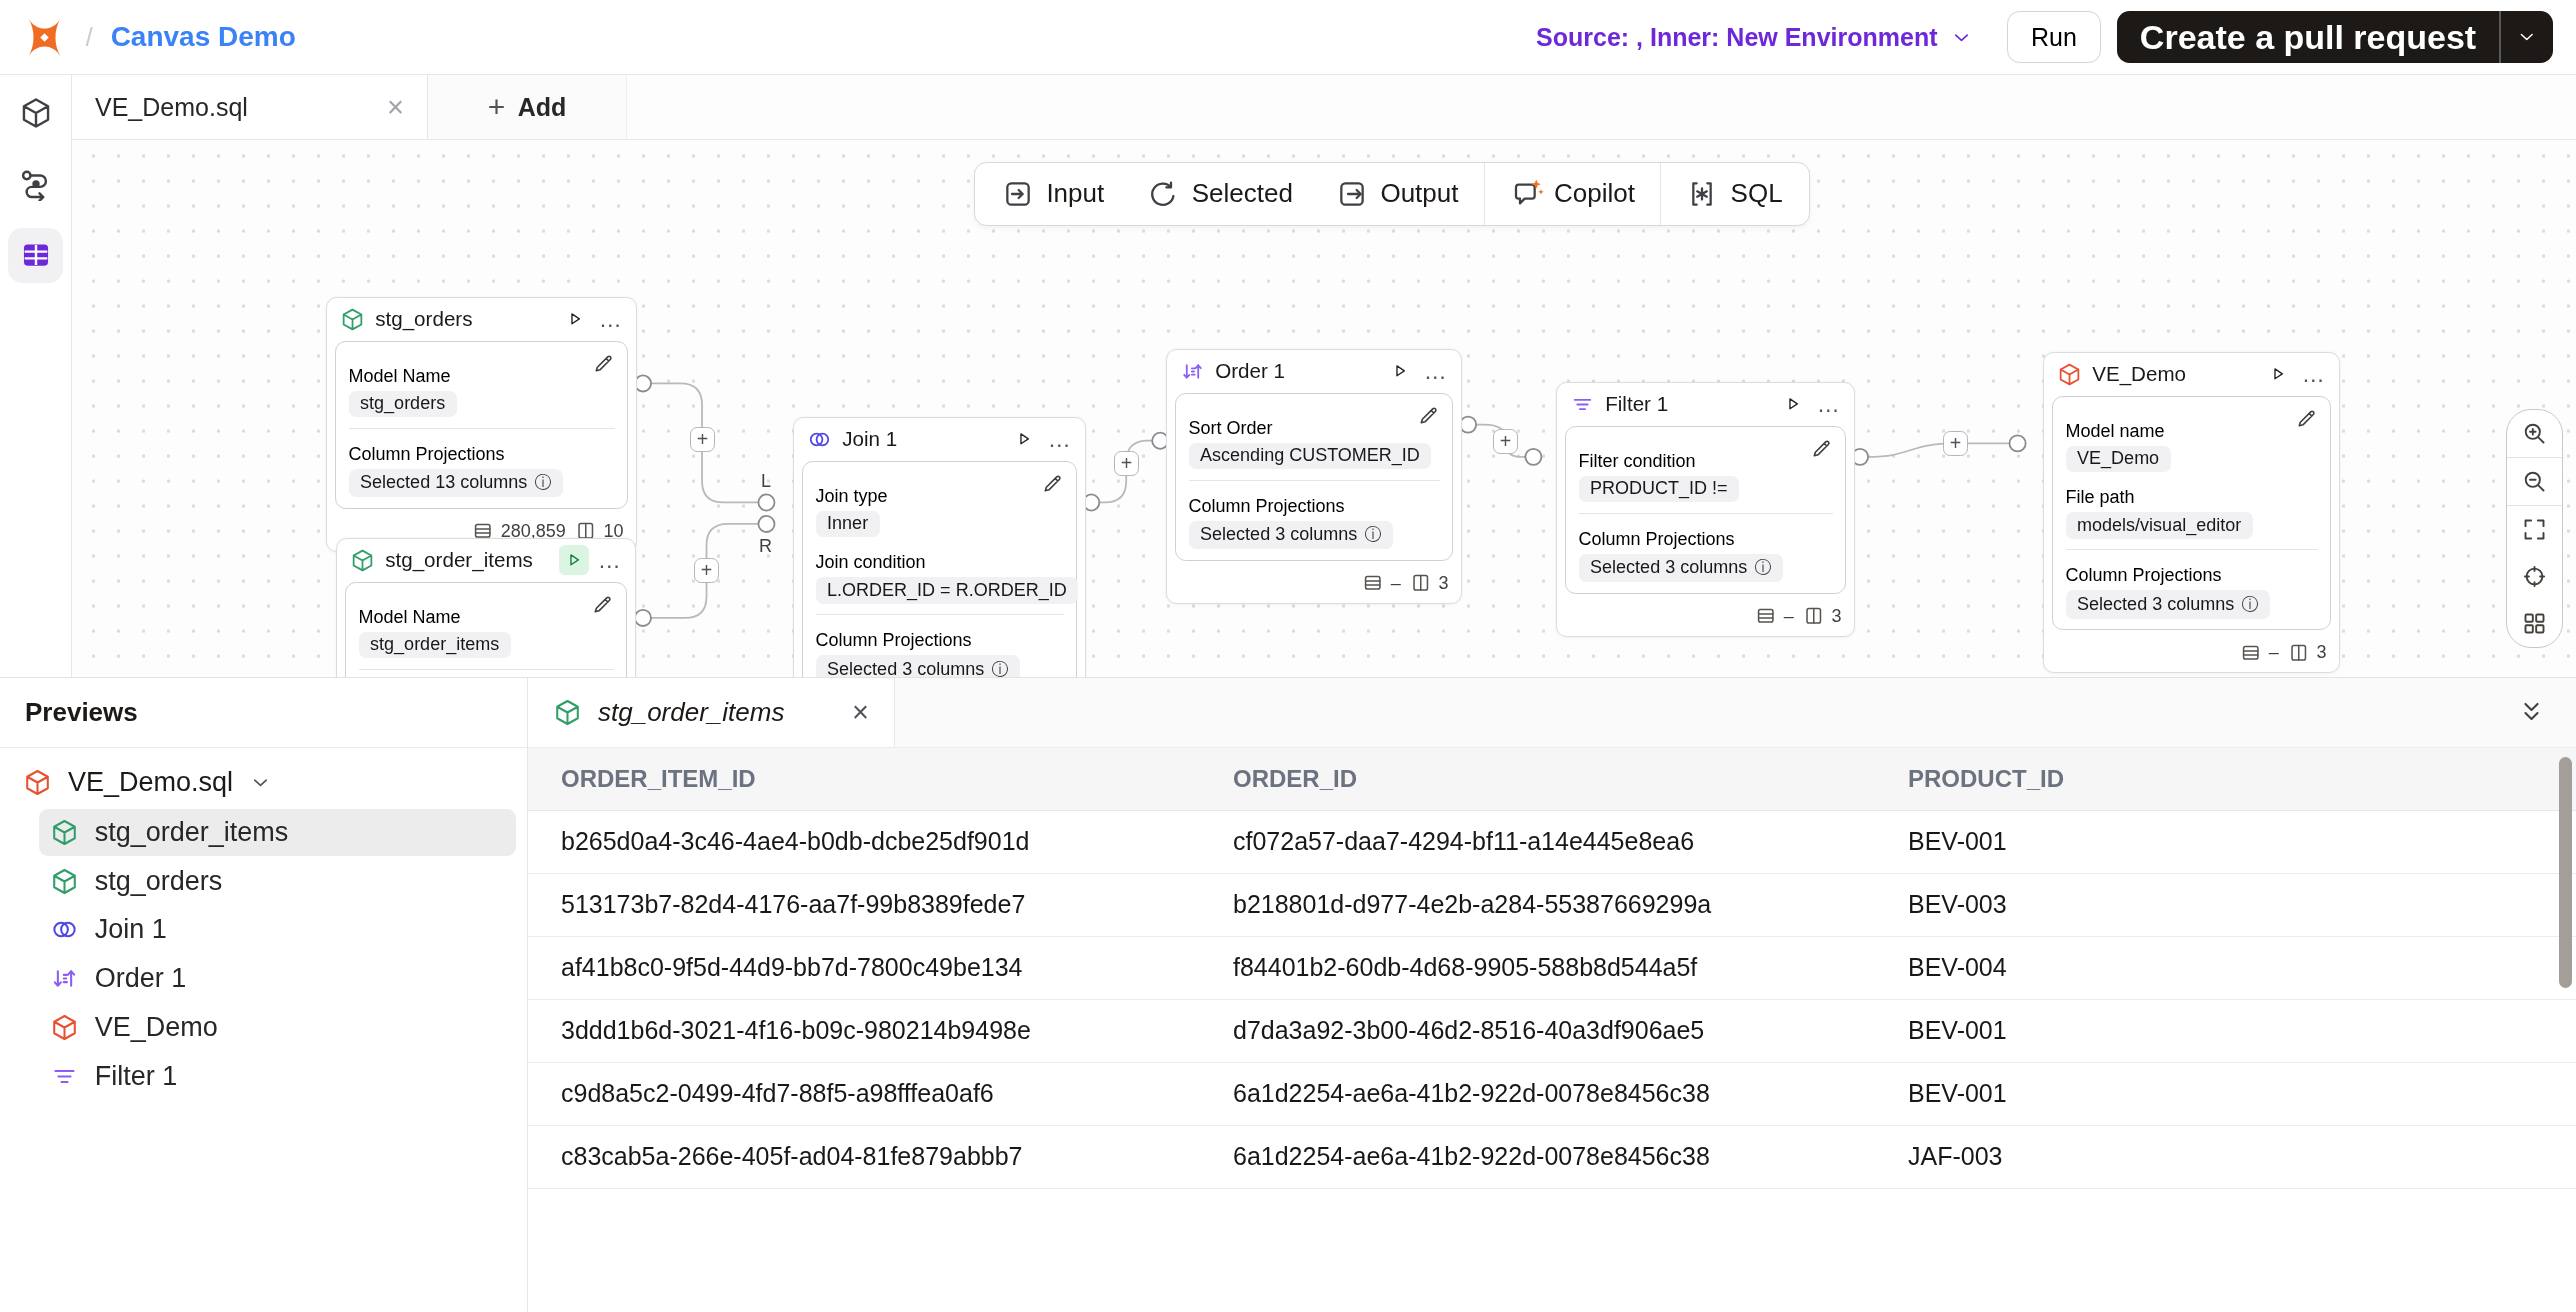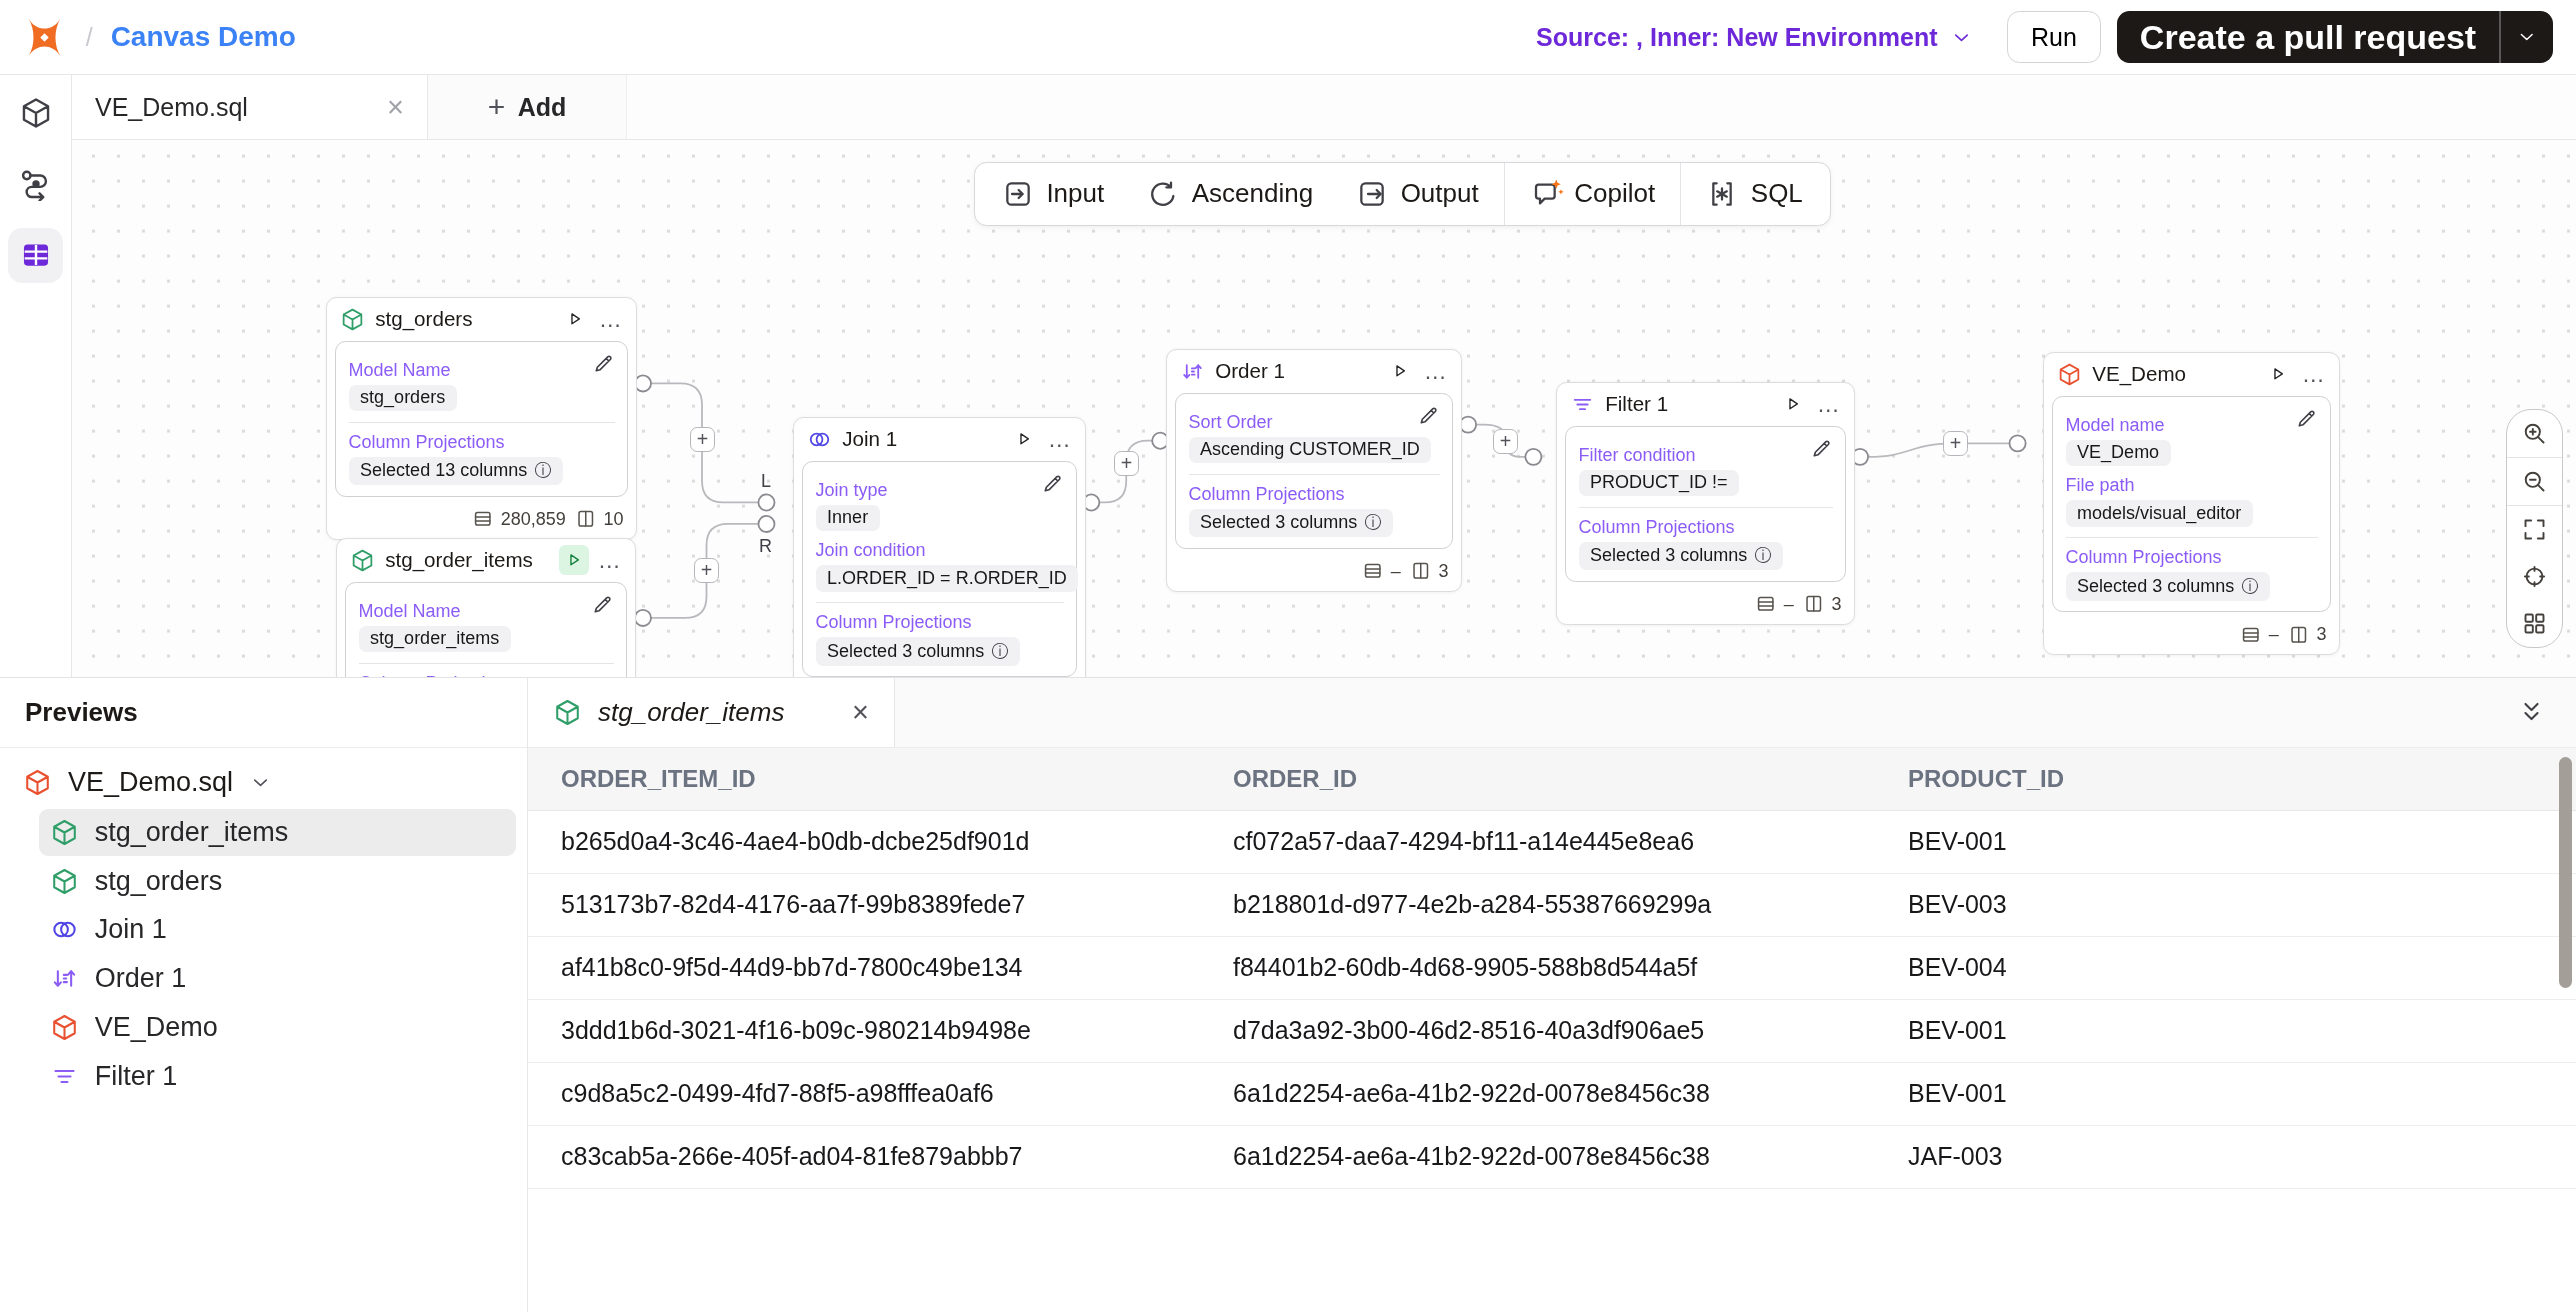--- a/index.html
+++ b/index.html
@@ -59,21 +59,21 @@
   .node-head { display:flex; align-items:center; gap:10.7px; padding:6.3px 12.5px; }
   .node-head .nicon { width:25px; height:25px; flex:none; }
   .node-title { font-size:20.6px; font-weight:500; color:#1c1917; flex:1; white-space:nowrap; }
   .node-act { display:flex; align-items:center; gap:9px; }
   .node-act .play { width:30px; height:30px; display:flex; align-items:center; justify-content:center; border-radius:6.3px; color:#27272a; }
   .node-act .play.green { background:#dcf5e3; color:#15803d; }
   .node-act .play svg { width:19.7px; height:19.7px; }
   .node-act .dots { font-size:23px; color:#52525b; letter-spacing:1.8px; line-height:0.4; }
   .node-body { position:relative; margin:0 8px 8px; border:1.8px solid #cfcfd4; border-radius:10.7px; padding:9px 12.5px 10.7px; }
   .node-body .pencil { position:absolute; top:10.7px; right:12.5px; width:23px; height:23px; color:#3f3f46; }
-  .f-label { font-size:18px; color:#8b5cf6; line-height:21.5px; margin-top:9px; }
+  .f-label { font-size:18px; color:#000000; line-height:21.5px; margin-top:15px; }
   .f-label:first-child { margin-top:0; }
   .pill { display:inline-flex; align-items:center; gap:7.2px; background:#f1f1f3; border-radius:7.2px; padding:2.7px 11.6px; font-size:18px; font-weight:500; color:#18181b; margin-top:3.6px; white-space:nowrap; }
   .pill .info { font-size:17px; color:#3f3f46; }
   .body-hr { height:0.9px; background:#e5e5e8; margin:10.7px 0 3.6px; }
   .node-foot { display:flex; align-items:center; gap:9px; padding:3.6px 12.5px 9px; font-size:18px; color:#44403c; }
   .node-foot .grow { flex:1; }
   .node-foot svg { width:21.5px; height:21.5px; color:#57534e; }
   .foot-group { display:flex; align-items:center; gap:7.2px; }
 
   
@@ -283,21 +283,21 @@
           <div class="fab-item">
             <svg class="stroked" viewBox="0 0 36 36" width="32" height="32">
                 <use href="#i-input"></use>
               </svg>
             <span>Input</span>
           </div>
           <div class="fab-item">
             <svg class="stroked" viewBox="0 0 36 36" width="32" height="32">
                 <use href="#i-transform"></use>
               </svg>
-            <span>Ascending</span>
+            <span>Selected</span>
           </div>
           <div class="fab-item">
             <svg class="stroked" viewBox="0 0 36 36" width="32" height="32">
                 <use href="#i-output"></use>
               </svg>
             <span>Output</span>
           </div>
           <div class="fab-sep"></div>
           <div class="fab-item">
             <svg class="stroked" viewBox="0 0 24 24">

